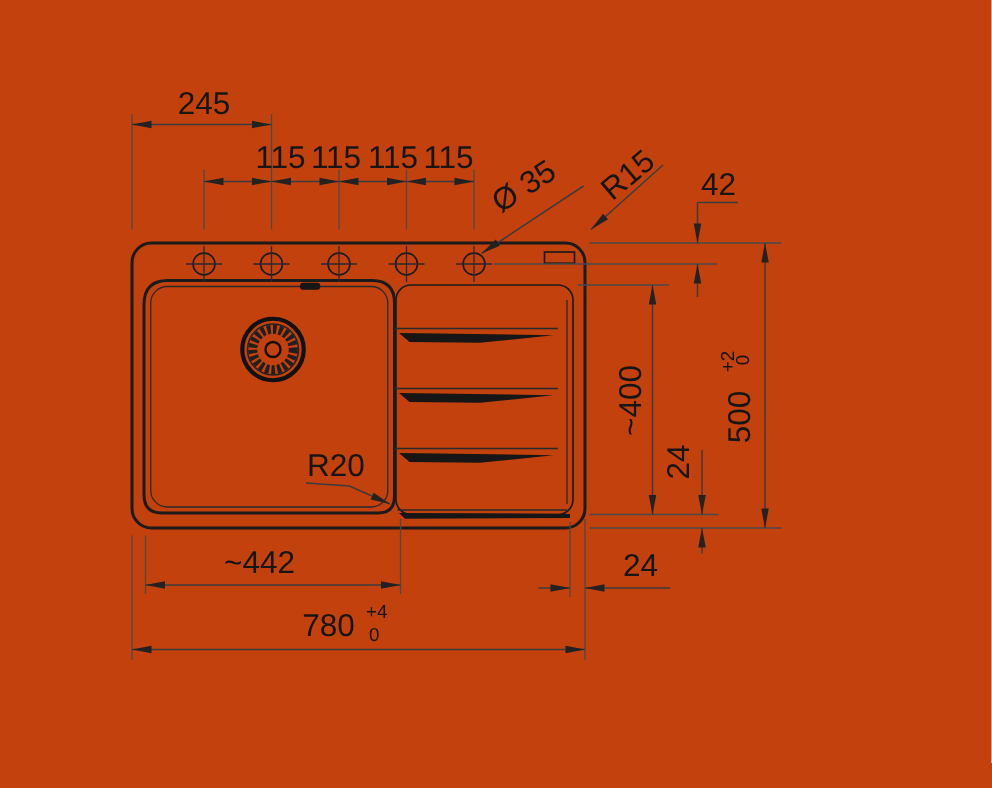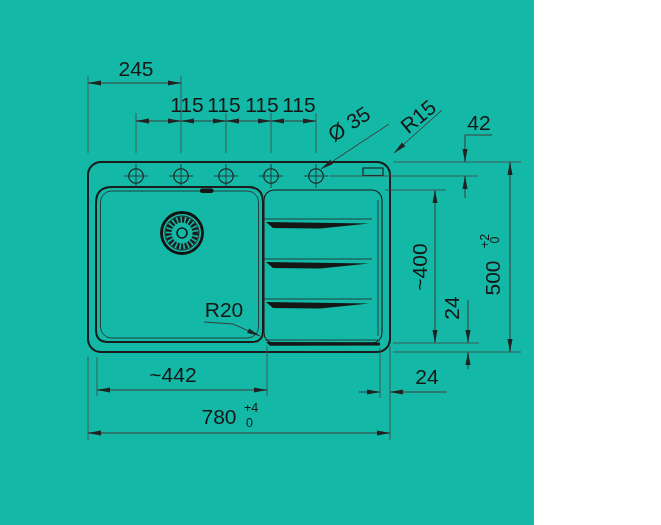--- a/index.html
+++ b/index.html
@@ -1,17 +1,17 @@
 <!DOCTYPE html>
 <html><head>
 <meta charset="utf-8">
 <style>
   html,body{margin:0;padding:0;background:#ffffff;}
   body{width:661px;height:525px;font-family:"Liberation Sans",sans-serif;}
-  .canvas{position:relative;width:534px;height:525px;background:#14b8a6;overflow:hidden;}
+  .canvas{position:relative;width:661px;height:525px;background:#c2410c;overflow:hidden;}
   svg{display:block;}
   .obj{fill:none;stroke:#1b1b1b;stroke-width:2;}
   .obj2{fill:none;stroke:#1b1b1b;stroke-width:1.1;}
   .objthin{fill:none;stroke:#2a2a2a;stroke-width:0.85;}
   .solid{fill:#161616;stroke:none;}
   .dim{fill:none;stroke:#3c3c3c;stroke-width:1;}
   .ext{fill:none;stroke:#4a4a4a;stroke-width:0.85;}
   .dtext{font-family:"Liberation Sans",sans-serif;font-size:21px;fill:#161616;text-anchor:middle;}
   .dtol{font-family:"Liberation Sans",sans-serif;font-size:12.5px;fill:#161616;text-anchor:middle;}
   .dtolL{text-anchor:start;}

